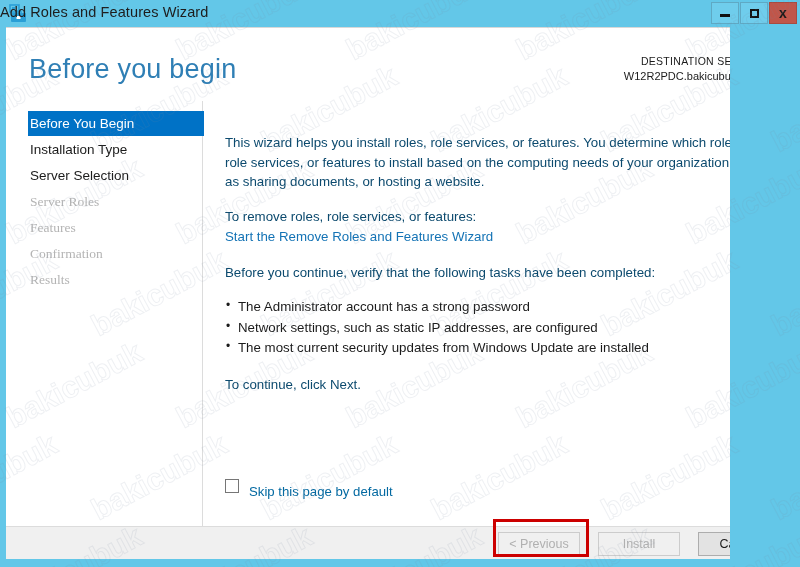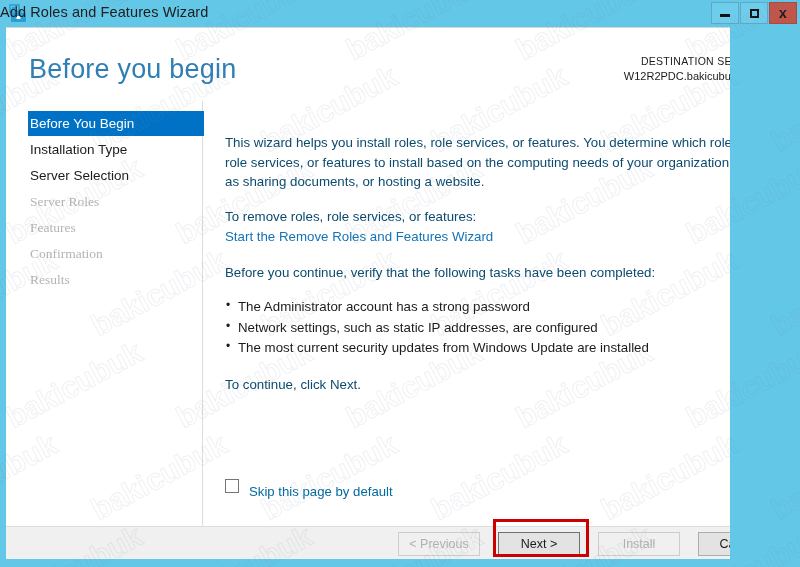--- a/index.html
+++ b/index.html
@@ -373,21 +373,20 @@
       <div class="skip-row">
         <span class="checkbox"></span>
         <span class="skip-label">Skip this page by default</span>
       </div>
 
     </div>
 
     <div class="footer">
       <div class="btn-row">
         <div class="btn disabled">&lt; Previous</div>
-        <div class="btn focused">Next &gt;</div>
         <div class="btn disabled">Install</div>
         <div class="btn">Cancel</div>
       </div>
     </div>
 
   </div>
 
   <div class="annot-box"></div>
 
   <div class="watermark">

